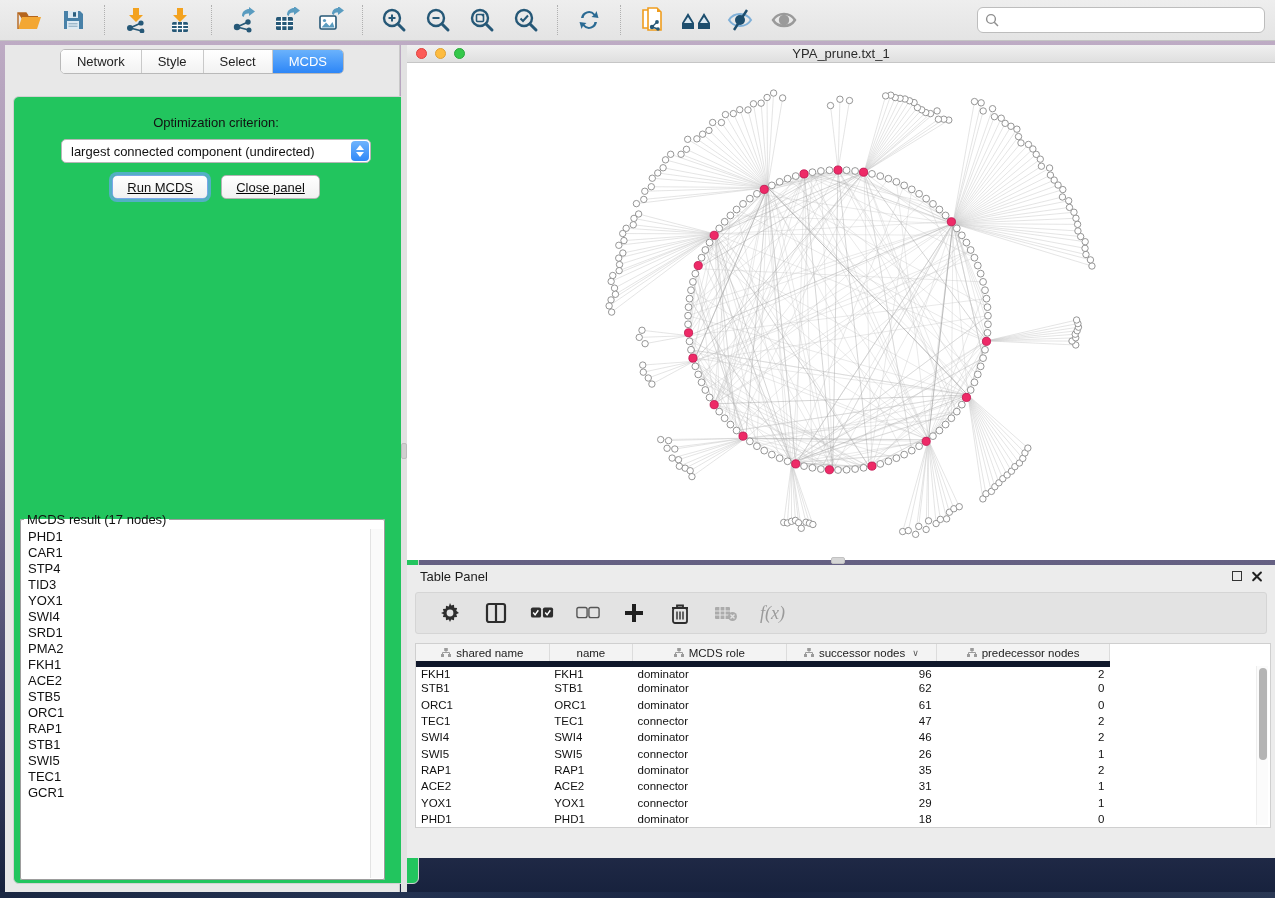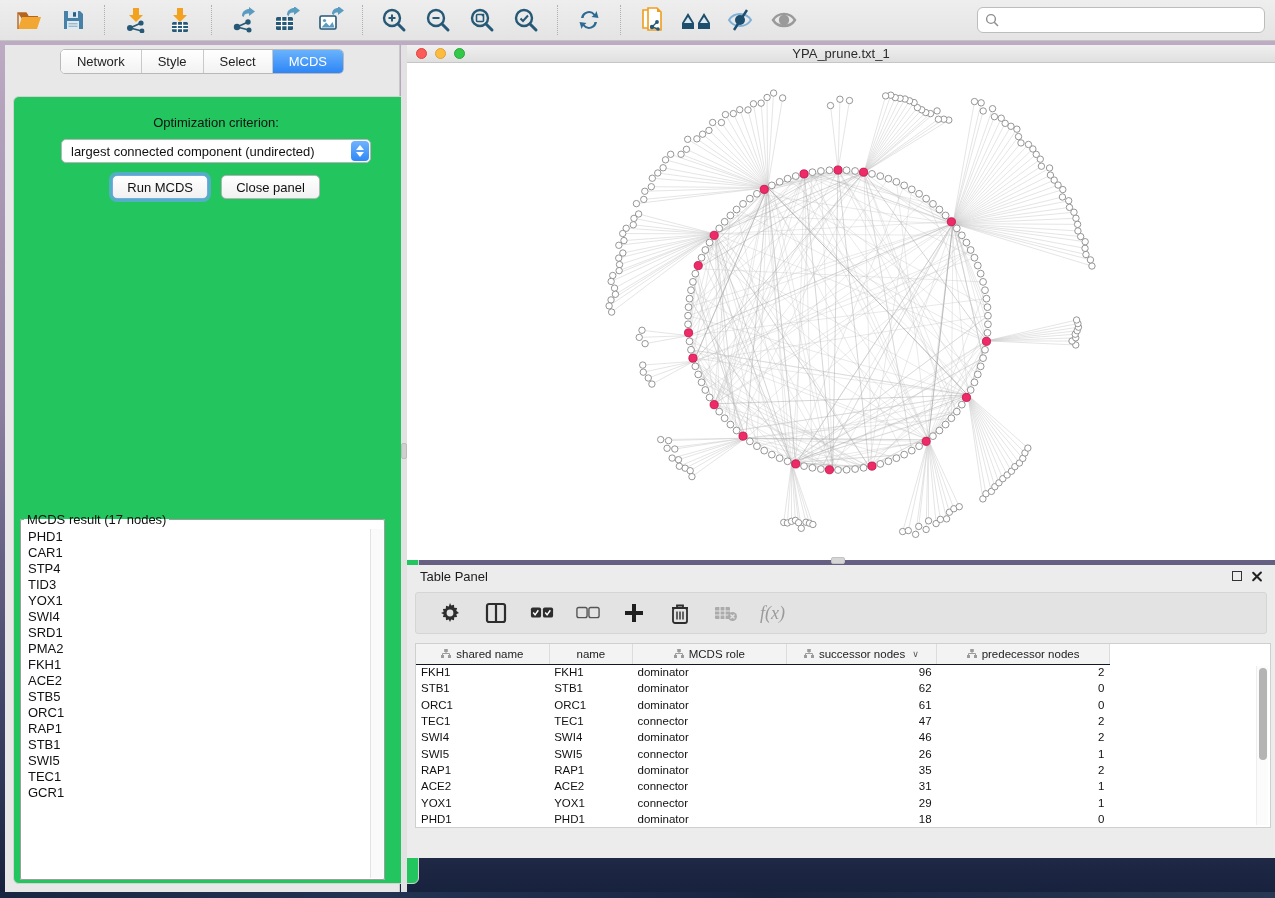--- a/index.html
+++ b/index.html
@@ -53,21 +53,21 @@
     border-radius:5px; display:flex; align-items:center; font-size:13px; color:#111; padding-left:9px;
     position:relative;
   }
   .select-stepper {
     position:absolute; right:1px; top:1px; bottom:1px; width:18px; border-radius:4px;
     background:linear-gradient(#6fb4fd,#2f88f8); display:flex; flex-direction:column; align-items:center; justify-content:center; gap:2px;
   }
   .select-stepper i { width:0; height:0; border-left:4px solid transparent; border-right:4px solid transparent; }
   .select-stepper .up { border-bottom:5px solid #fff; }
   .select-stepper .dn { border-top:5px solid #fff; }
-  .cp-buttons { display:flex; justify-content:center; gap:13px; margin-top:12px; }
+  .cp-buttons { display:flex; justify-content:center; gap:13px; margin-top:12px;text-decoration:underline; }
   .btn {
     min-width:96px; height:24px; background:linear-gradient(#ffffff,#f1f1f1); border:1px solid #b4b4b4;
     border-radius:5px; font-size:13px; color:#111; display:flex; align-items:center; justify-content:center; padding:0 14px;
     font-family:"Liberation Sans",sans-serif;
   }
   .btn.focus { box-shadow:0 0 0 3px rgba(110,165,250,.65); border-color:#7aa8e8; }
   fieldset.mcds-group {
     position:absolute; left:6px; top:415px; width:365px; height:368px;
     border:1px solid #9d9d9d; background:#fff; border-radius:2px;
   }
@@ -98,21 +98,21 @@
   .tp-title { font-size:13px; color:#1c1c1c; }
   .tp-toolbar {
     margin:5px 8px 0; height:42px; background:#e3e3e3; border:1px solid #d5d5d5; border-radius:3px;
     display:flex; align-items:center; padding:0 22px; gap:22px;
   }
   .tp-ic { display:flex; align-items:center; justify-content:center; width:24px; height:24px; }
   .fx-label { font-family:"Liberation Serif",serif; font-style:italic; font-size:18px; color:#9a9a9a; }
   .tp-table-wrap { position:absolute; left:8px; top:78px; width:856px; height:185px; background:#fff; border:1px solid #cfcfcf; }
   table.node-table { border-collapse:collapse; table-layout:fixed; width:694px; font-size:11.5px; color:#111; }
   table.node-table th {
-    height:20px; background:#f3f3f3; border-right:1px solid #dcdcdc; border-bottom:1px solid #0f172a;
+    height:20px; background:#f3f3f3; border-right:1px solid #dcdcdc; border-bottom:6px solid #0f172a;
     font-weight:normal; font-size:11.5px; color:#222; text-align:right; position:relative; padding:0 4px;
     white-space:nowrap; overflow:hidden;
   }
   table.node-table th .th-inner { display:flex; align-items:center; justify-content:center; gap:5px; }
   table.node-table td { height:16.3px; padding:0 5px; white-space:nowrap; overflow:hidden; }
   td.num { text-align:right; padding-right:16px; }
   .col-shared { width:131px; } .col-name { width:82px; } .col-role { width:151px; }
   .col-succ { width:148px; } .col-pred { width:170px; }
   .tp-scroll { position:absolute; right:2px; top:22px; bottom:2px; width:12px; background:#fbfbfb; border-left:1px solid #eee; }
   .tp-thumb { position:absolute; left:1.5px; top:2px; width:8px; height:92px; background:#b4b4b4; border-radius:5px; }

